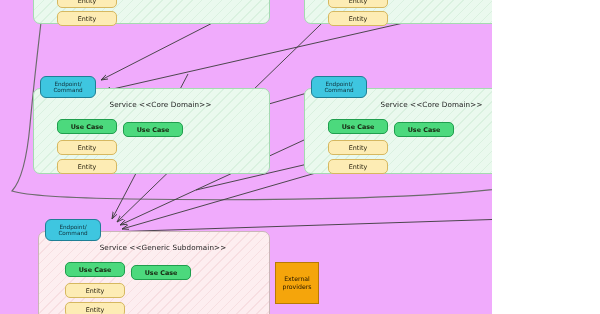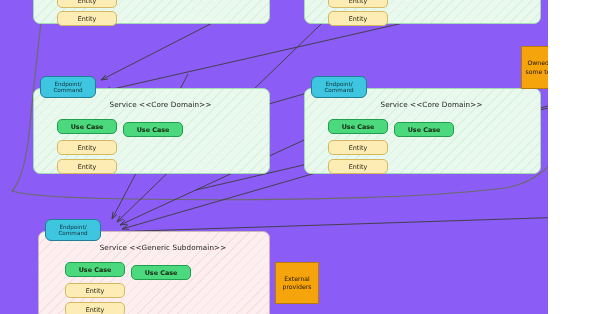--- a/index.html
+++ b/index.html
@@ -3,23 +3,23 @@
 <meta charset="utf-8">
 <style>
   * { box-sizing: border-box; }
   html, body {
     margin: 0; padding: 0;
     background: #ffffff;
     font-family: "DejaVu Sans", sans-serif;
   }
   #canvas {
     position: relative;
-    width: 548px;
+    width: 492px;
     height: 314px;
-    background: #8b5cf6;
+    background: #f0abfc;
     overflow: hidden;
   }
   .layer {
     position: absolute;
     top: 0; left: 0;
     width: 600px; height: 314px;
   }
   #edges { z-index: 5; pointer-events: none; }
   #boundary-layer { z-index: 2; pointer-events: none; }
   #nodes { z-index: 10; }

